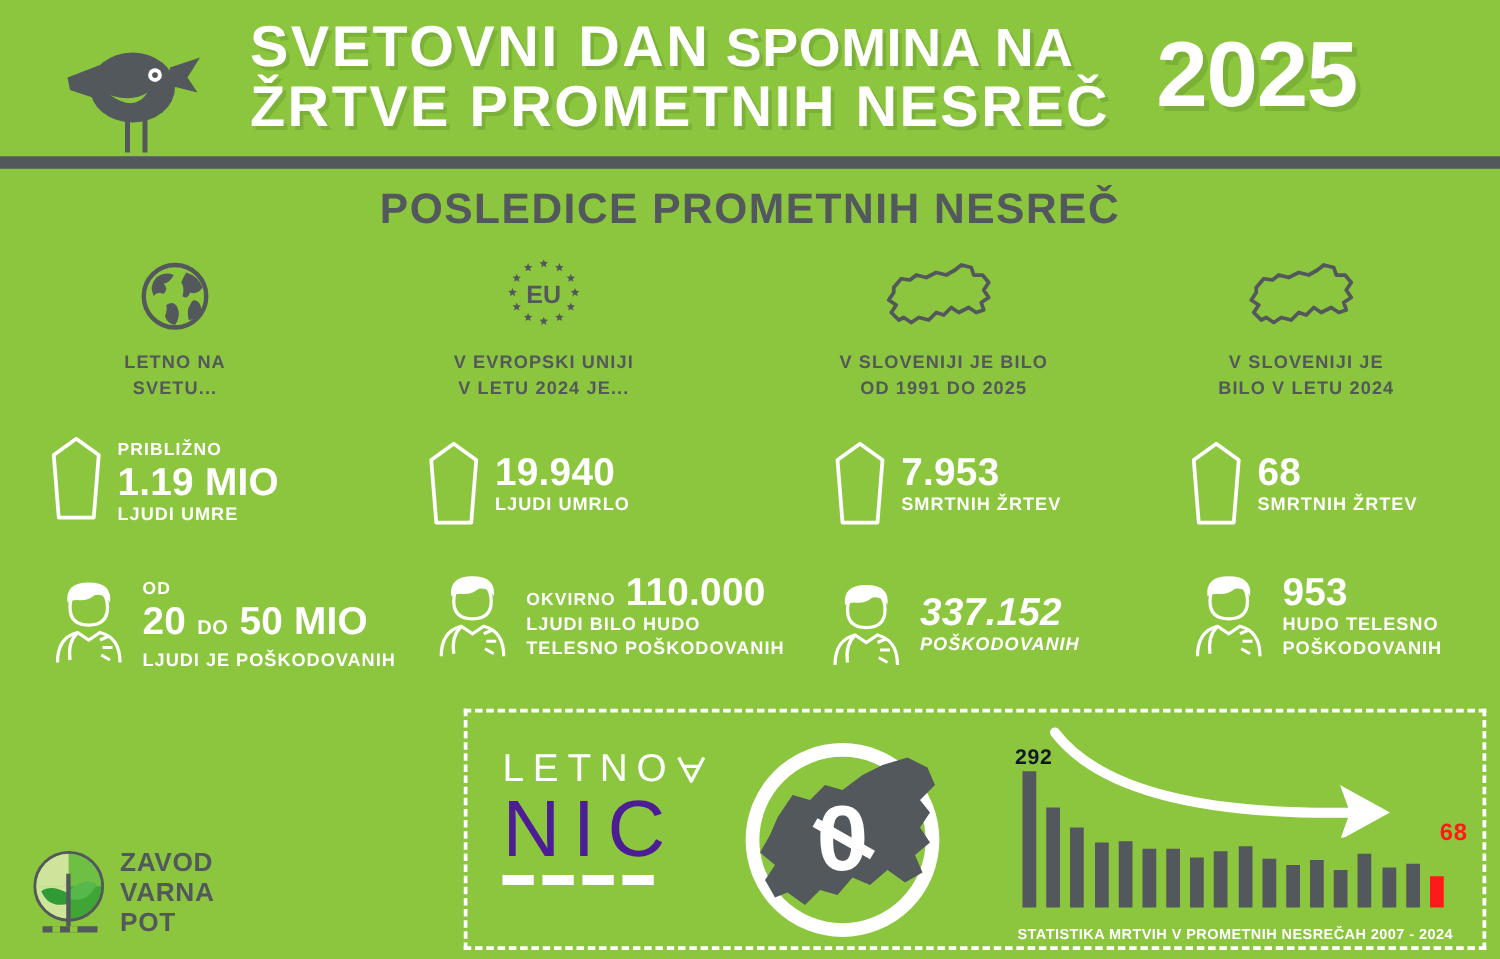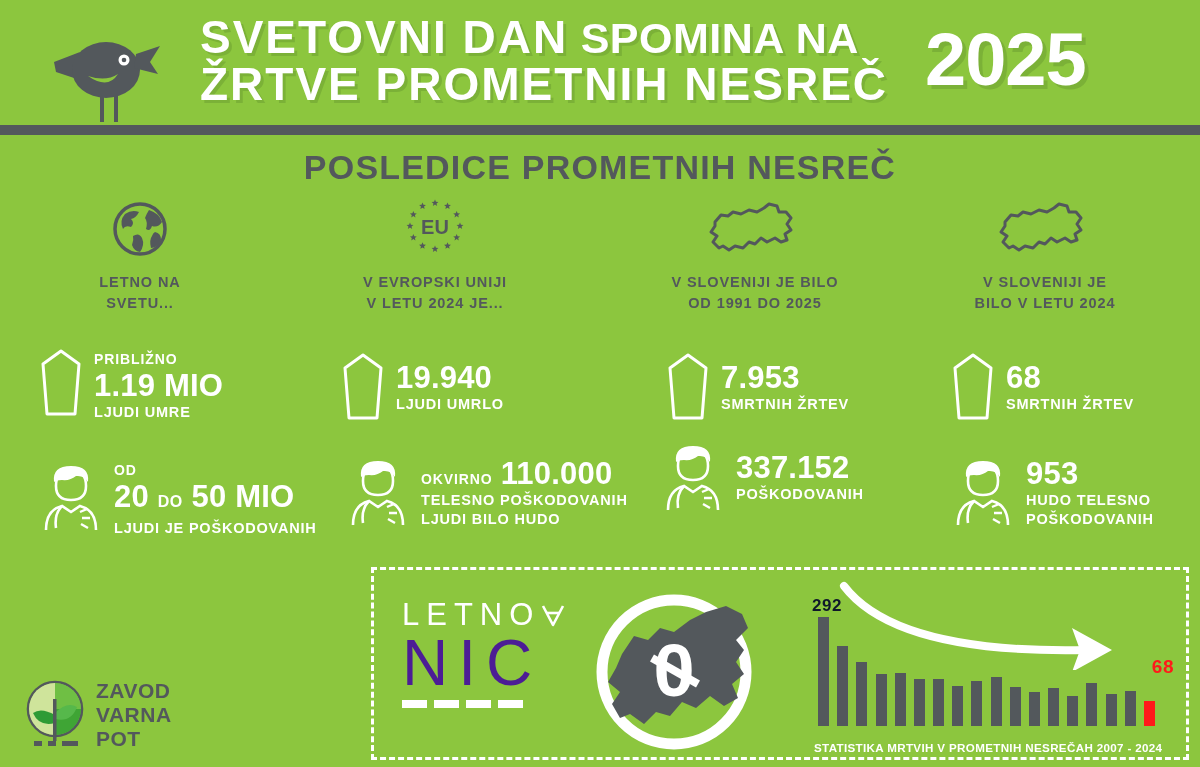--- a/index.html
+++ b/index.html
@@ -42,21 +42,21 @@
   }
 
   
   #section-title {
     position: absolute; left: 0; top: 148px; width: 1200px;
     text-align: center; font-size: 34px; font-weight: bold;
     letter-spacing: 1.2px; color: #53585c;
   }
 
   
-  .col-head { position: absolute; top: 196px; width: 260px; text-align: center; }
+  .col-head { position: absolute; top: 204px; width: 260px; text-align: center; }
   .col-head .icon-wrap { height: 62px; display: flex; align-items: flex-end; justify-content: center; }
   .col-head .head-label {
     margin-top: 14px; font-size: 14.5px; font-weight: bold;
     letter-spacing: 0.9px; color: #53585c; line-height: 21px;
   }
   #col-head-0 { left: 10px; }
   #col-head-1 { left: 305px; }
   #col-head-2 { left: 625px; }
   #col-head-3 { left: 915px; }
 
@@ -81,21 +81,21 @@
   .inline-row { display: flex; align-items: baseline; gap: 8px; flex-wrap: wrap; }
 
   
   #stat-r1c0 { left: 38px;  top: 344px; }
   #stat-r1c1 { left: 340px; top: 352px; }
   #stat-r1c2 { left: 665px; top: 352px; }
   #stat-r1c3 { left: 950px; top: 352px; }
   
   #stat-r2c0 { left: 38px;  top: 455px; }
   #stat-r2c1 { left: 345px; top: 455px; }
-  #stat-r2c2 { left: 660px; top: 440px; }
+  #stat-r2c2 { left: 660px; top: 462px; font-style: italic; }
   #stat-r2c3 { left: 950px; top: 455px; }
   
   #stat-r3c0 { left: 42px;  top: 580px; }
 
   
   #logo { position: absolute; left: 24px; top: 675px; width: 200px; height: 80px; display: flex; align-items: center; }
   #logo-text {
     margin-left: 10px; font-size: 21px; font-weight: bold;
     line-height: 24px; letter-spacing: 0.5px; color: #53585c;
   }
@@ -323,22 +323,22 @@
         <path fill="none" stroke="#ffffff" stroke-width="2.6" d="M8 70 q0 -20 16 -24 l9 6 l9 -6 q16 4 16 24"></path>
         <path fill="none" stroke="#ffffff" stroke-width="2.6" d="M24 46 q-8 8 -6 22"></path>
         <path fill="none" stroke="#ffffff" stroke-width="2.4" d="M42 52 l7 -3 M44 58 l8 0 M43 64 l7 4"></path>
       </svg>
     </div>
     <div class="stat-text">
       <div class="inline-row">
         <span class="pre-label">OKVIRNO</span>
         <span class="big-num">110.000</span>
       </div>
+      <div class="sub-label">LJUDI BILO HUDO</div>
       <div class="sub-label">TELESNO POŠKODOVANIH</div>
-      <div class="sub-label">LJUDI BILO HUDO</div>
     </div>
   </div>
 
   <div class="stat" id="stat-r2c2">
     <div class="stat-icon">
       <svg width="66" height="74" viewBox="0 0 66 74">
         <path fill="none" stroke="#ffffff" stroke-width="2.6" d="M18 26 q0 -16 15 -16 q15 0 15 16 q0 14 -15 14 q-15 0 -15 -14 Z"></path>
         <path fill="#ffffff" d="M16 22 q-2 -16 17 -16 q19 0 17 16 q-4 -7 -12 -6 q-6 5 -14 4 q-6 0 -8 2 Z"></path>
         <path fill="none" stroke="#ffffff" stroke-width="2.6" d="M8 70 q0 -20 16 -24 l9 6 l9 -6 q16 4 16 24"></path>
         <path fill="none" stroke="#ffffff" stroke-width="2.6" d="M24 46 q-8 8 -6 22"></path>

